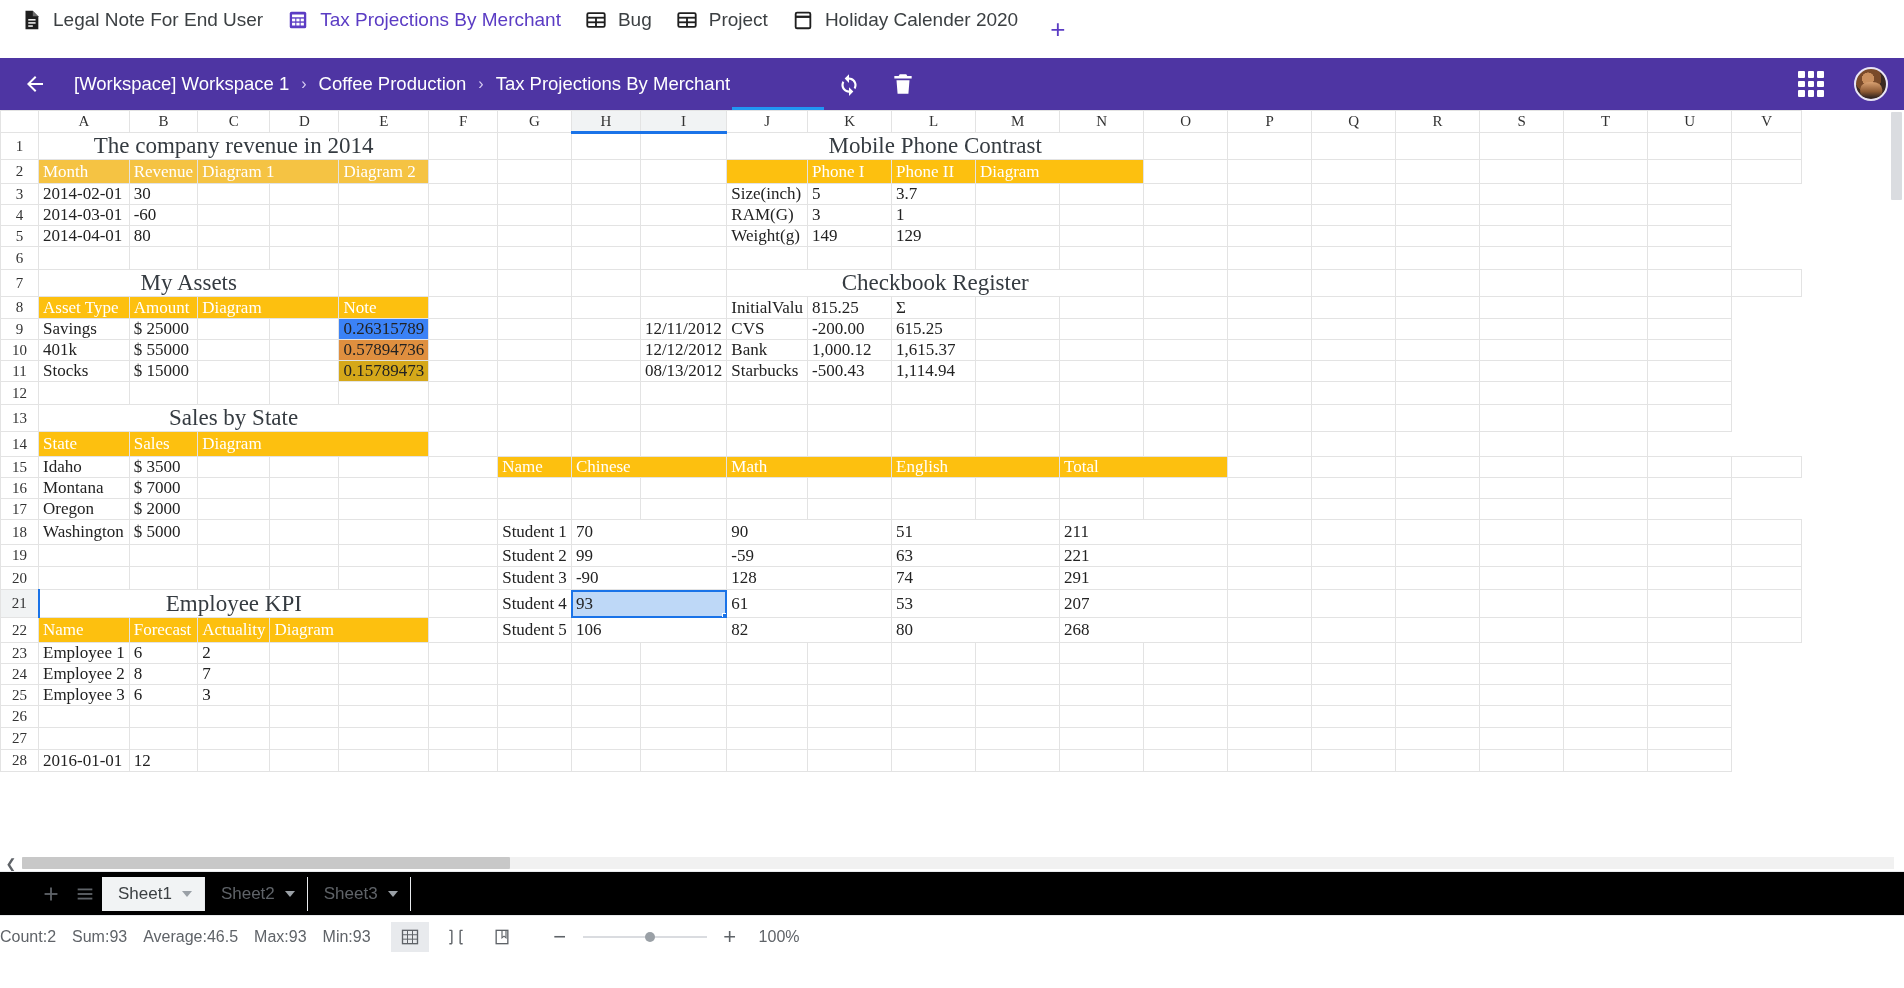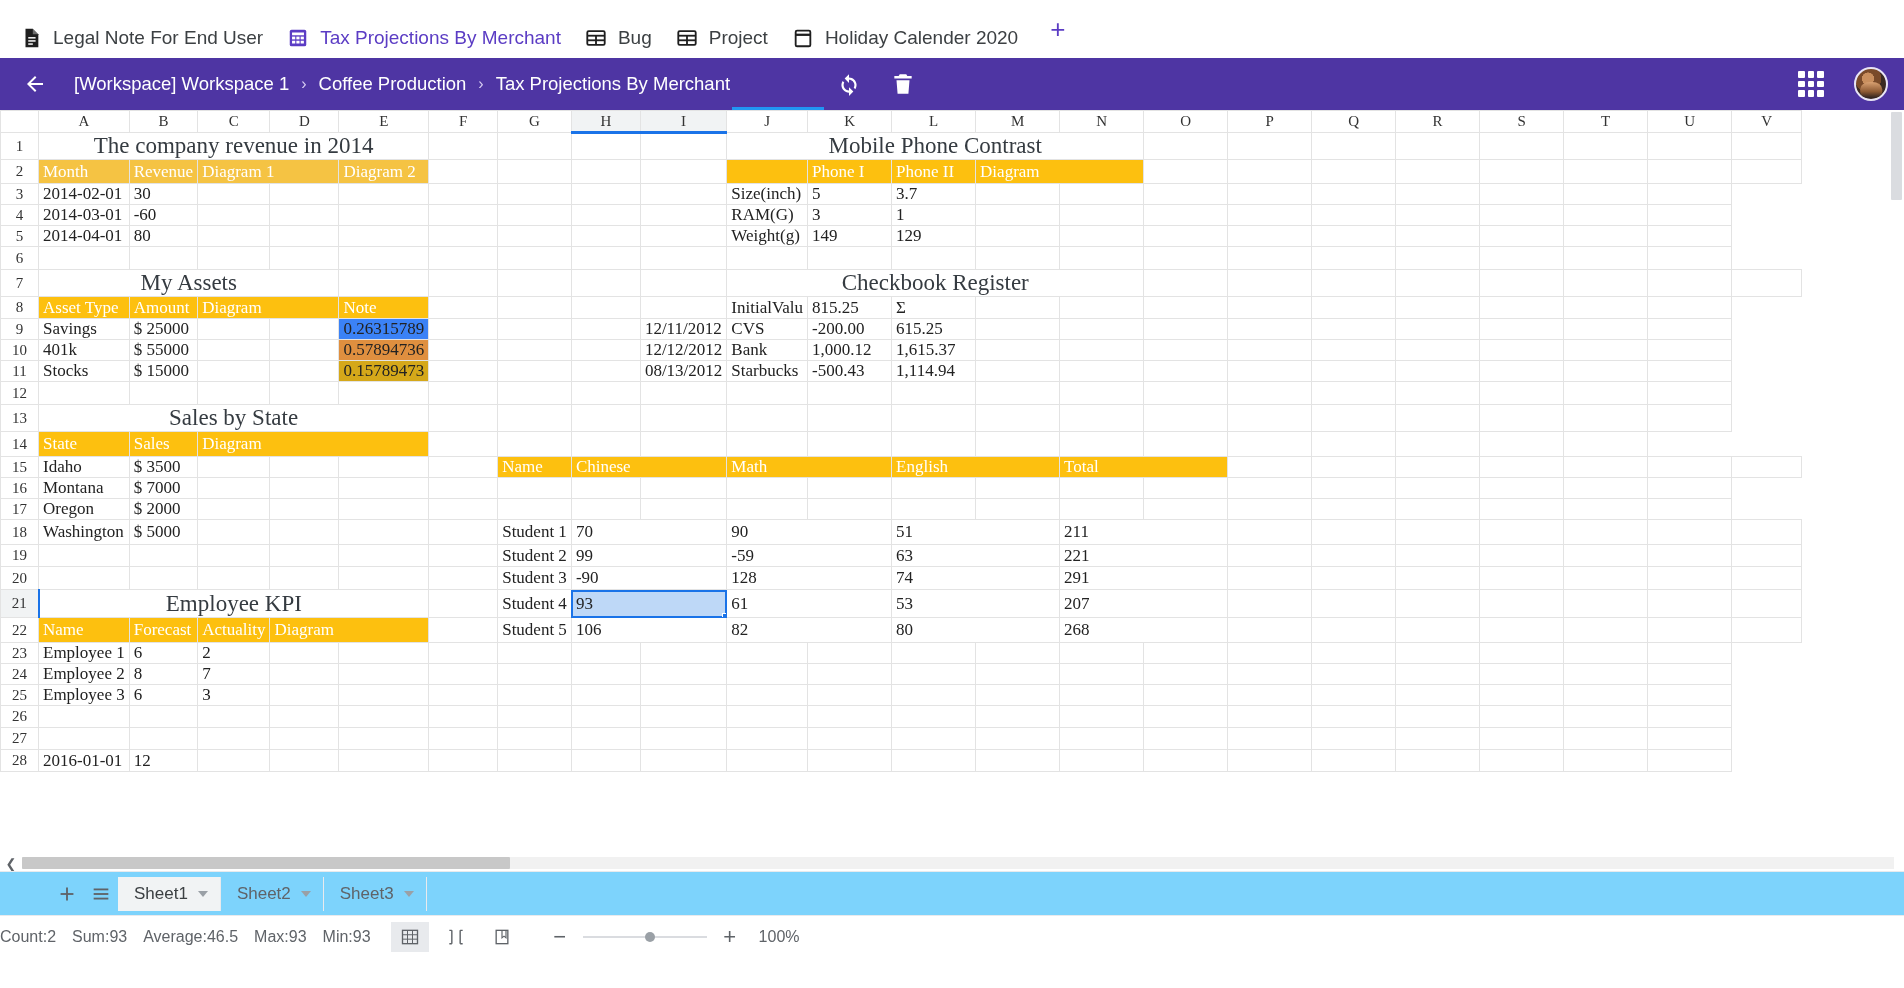--- a/index.html
+++ b/index.html
@@ -14,21 +14,21 @@
   .tabbar {
     height: 58px;
     display: flex;
     align-items: center;
     padding-left: 14px;
     background: #fff;
     gap: 0px;
   }
   .tab-item {
     display: flex;
-    align-items: flex-end;
+    align-items: flex-start;
     gap: 11px;
     padding: 0 18px 0 6px;
     height: 40px;
     cursor: pointer;
     white-space: nowrap;
   }
   .tab-label {
     font-size: 19px;
     color: #3c4043;
     font-family: "Liberation Sans", sans-serif;
@@ -143,21 +143,21 @@
 
   
   .vscroll {
     position:absolute; right:0; top:0; width:14px; height: 745px; background:#fff;
   }
   .vscroll .vthumb { position:absolute; top:2px; left:1px; width:11px; height:88px; background:#dadce0; border-radius:1px; cursor:pointer;}
 
   
   .sheetbar {
     height: 44px; display:flex; align-items:center; gap:0;
-    padding-left: 50px; background: #7dd3fc; border-top: 1px solid #e8eaed;
+    padding-left: 34px; background: #000000; border-top: 1px solid #e8eaed;
   }
   .sb-btn { width: 34px; height:34px; display:flex; align-items:center; justify-content:center;
     cursor:pointer; color:#5f6368; font-size:22px; }
   .sheet-tab {
     display:flex; align-items:center; gap:10px; height: 34px;
     padding: 0 12px 0 16px; font-size:17px; color:#5f6368; cursor:pointer;
     border-right: 1px solid #e8eaed;
   }
   .sheet-tab.active { background:#f1f3f4; color:#3c4043; }
   .caret { width:0;height:0;border-left:5px solid transparent;border-right:5px solid transparent;

